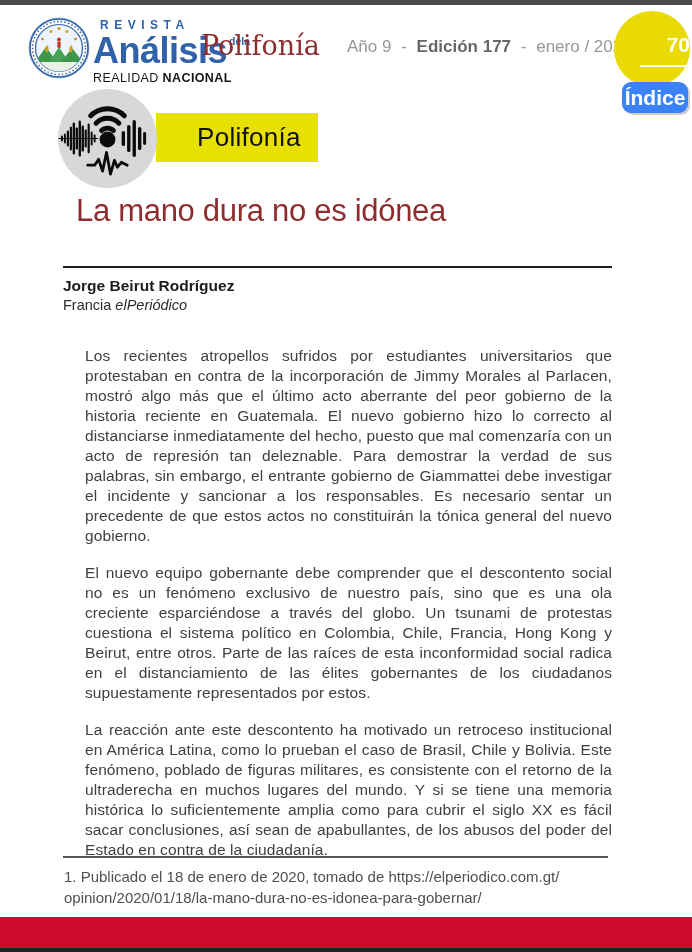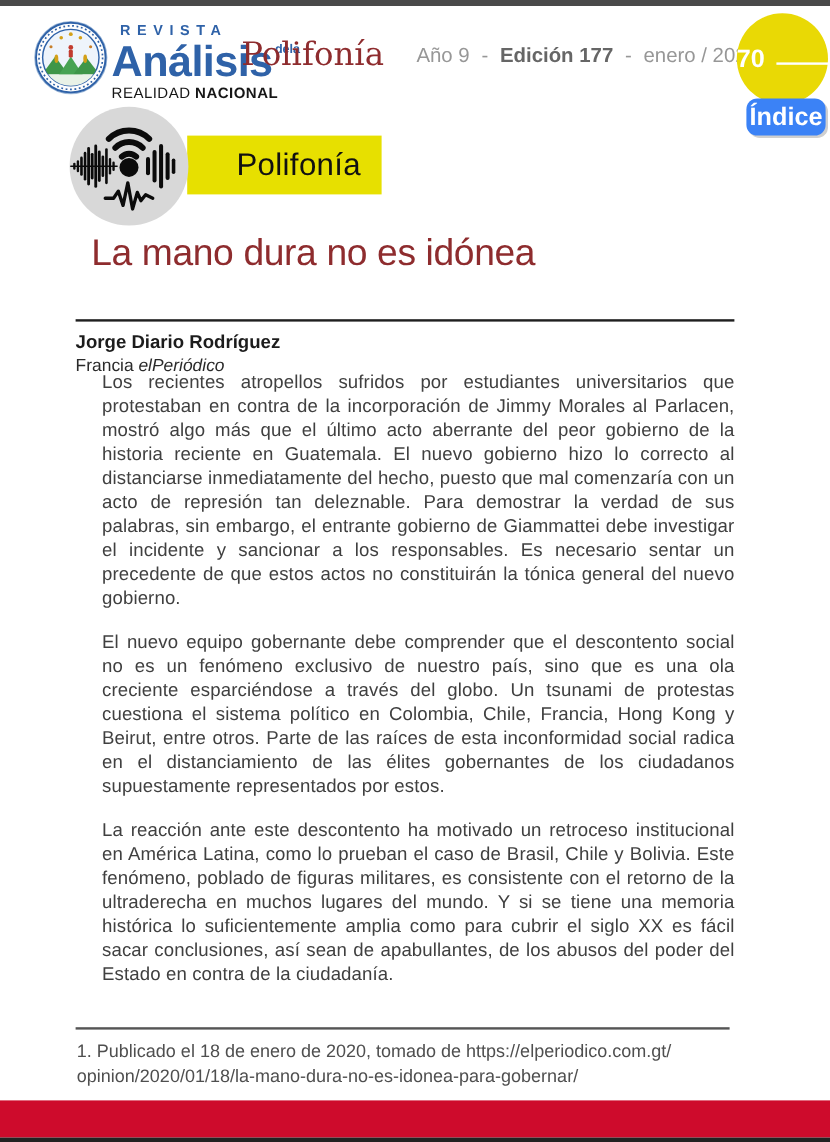--- a/index.html
+++ b/index.html
@@ -22,21 +22,21 @@
   .lg-realidad { color: #161616; font-size: 12.5px; letter-spacing: 0.4px; margin-top: 2px; white-space: nowrap; }
   .lg-nacional { font-weight: 800; }
 
   .hdr-section { position: absolute; left: 201px; top: 30px; font-family: "DejaVu Serif", serif;
                  font-size: 27px; color: #8e2c2e; }
   .hdr-edition { position: absolute; left: 347px; top: 37px; font-size: 17px; color: #979797; white-space: nowrap; }
   .hdr-edition .dash { margin: 0 5px; }
   .hdr-edition .ed-bold { color: #666; font-weight: 700; }
 
   .page-badge { position: absolute; left: 614px; top: 11px; width: 76px; height: 76px; border-radius: 50%;
-                background: #e9d905; display: flex; align-items: center;
+                background: #e9d905; display: flex; flex-direction: column; align-items: flex-end;
                 justify-content: center; }
   .pb-num { color: #fff; font-size: 21px; font-weight: 700; margin-top: 2px; }
   .pb-line { width: 50px; height: 2.5px; background: #fff; margin-top: 8px; margin-left: 10px; }
 
   .indice-btn { position: absolute; left: 622px; top: 82px; width: 66px; height: 31px;
                 background: #3b82f6; border: none; border-radius: 9px; color: #fff;
                 font-family: "Liberation Sans", sans-serif; font-size: 21px; font-weight: 700;
                 cursor: pointer; box-shadow: 2px 2px 0 #cfcfcf; }
 
   
@@ -48,21 +48,21 @@
 
   
   .title { position: absolute; left: 76px; top: 194px; font-weight: 400; color: #8e2c2e;
            font-size: 31px; line-height: 33px; letter-spacing: -0.3px; }
   .t-line { display: block; }
   .title sup { font-size: 16px; }
   .title-rule { position: absolute; left: 63px; top: 266px; width: 549px; height: 2px; background: #1f1f1f; }
   .author { position: absolute; left: 63px; top: 277px; font-size: 15.5px; font-weight: 700; color: #1c1c1c; }
   .source { position: absolute; left: 63px; top: 297px; font-size: 14.5px; color: #2a2a2a; }
   .source span { margin-right: 4px; }
-  .body { position: absolute; left: 85px; top: 309px; width: 527px; }
+  .body { position: absolute; left: 85px; top: 346px; width: 527px; }
   .body p { font-size: 15.5px; line-height: 20px; color: #404040; text-align: justify;
             margin-bottom: 17px; letter-spacing: 0.1px; }
 
   
   .fn-rule { position: absolute; left: 63px; top: 856px; width: 545px; height: 2px; background: #555; }
   .footnote { position: absolute; left: 64px; top: 866px; width: 540px; font-size: 15px;
               line-height: 21px; color: #4f4f4f; }
   .red-bar { position: absolute; left: 0; top: 917px; width: 692px; height: 31px; background: #ce0b2c; }
   .bottom-line { position: absolute; left: 0; top: 948px; width: 692px; height: 4px; background: #222; }
 </style>
@@ -169,21 +169,21 @@
       <circle cx="50" cy="51" r="8" fill="#0b0b0b"></circle>
     </svg>
   </div>
 
   <h1 class="title">
     <span class="t-line">La mano dura no es idónea</span>
   </h1>
 
   <div class="title-rule"></div>
 
-  <div class="author">Jorge Diario Rodríguez</div>
+  <div class="author">Jorge Beirut Rodríguez</div>
   <div class="source">
     <span>Francia</span><em>elPeriódico</em>
   </div>
 
   <div class="body">
     <p>Los recientes atropellos sufridos por estudiantes universitarios que protestaban en contra de la incorporación de Jimmy Morales al Parlacen, mostró algo más que el último acto aberrante del peor gobierno de la historia reciente en Guatemala. El nuevo gobierno hizo lo correcto al distanciarse inmediatamente del hecho, puesto que mal comenzaría con un acto de represión tan deleznable. Para demostrar la verdad de sus palabras, sin embargo, el entrante gobierno de Giammattei debe investigar el incidente y sancionar a los responsables. Es necesario sentar un precedente de que estos actos no constituirán la tónica general del nuevo gobierno.</p>
     <p>El nuevo equipo gobernante debe comprender que el descontento social no es un fenómeno exclusivo de nuestro país, sino que es una ola creciente esparciéndose a través del globo. Un tsunami de protestas cuestiona el sistema político en Colombia, Chile, Francia, Hong Kong y Beirut, entre otros. Parte de las raíces de esta inconformidad social radica en el distanciamiento de las élites gobernantes de los ciudadanos supuestamente representados por estos.</p>
     <p>La reacción ante este descontento ha motivado un retroceso institucional en América Latina, como lo prueban el caso de Brasil, Chile y Bolivia. Este fenómeno, poblado de figuras militares, es consistente con el retorno de la ultraderecha en muchos lugares del mundo. Y si se tiene una memoria histórica lo suficientemente amplia como para cubrir el siglo XX es fácil sacar conclusiones, así sean de apabullantes, de los abusos del poder del Estado en contra de la ciudadanía.</p>
   </div>
 

